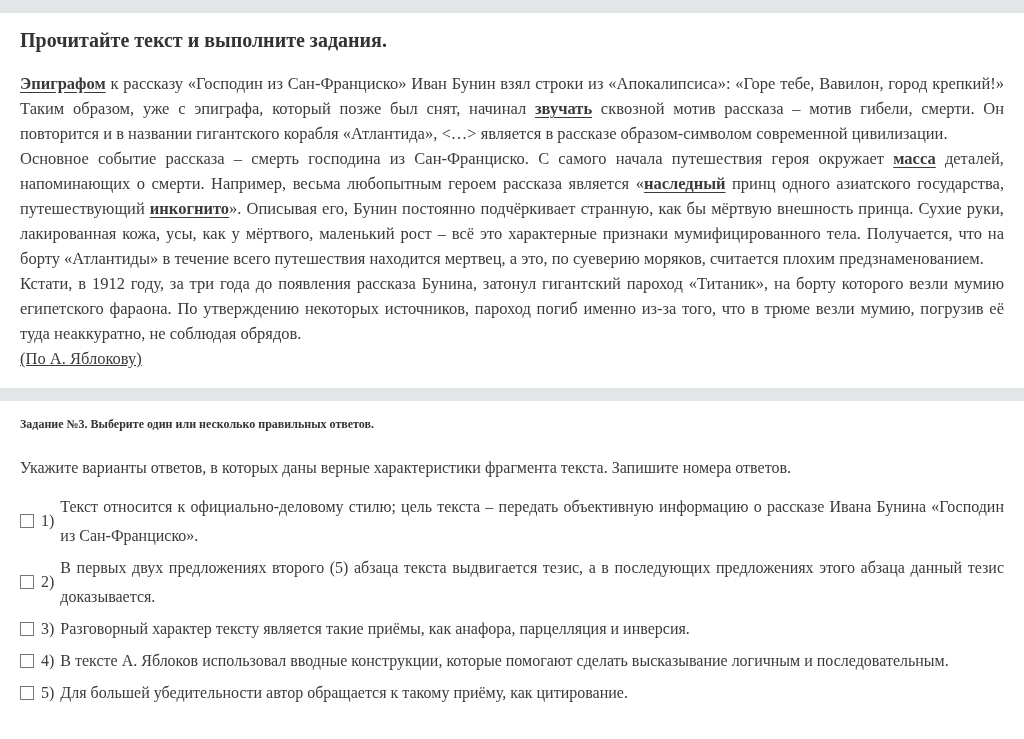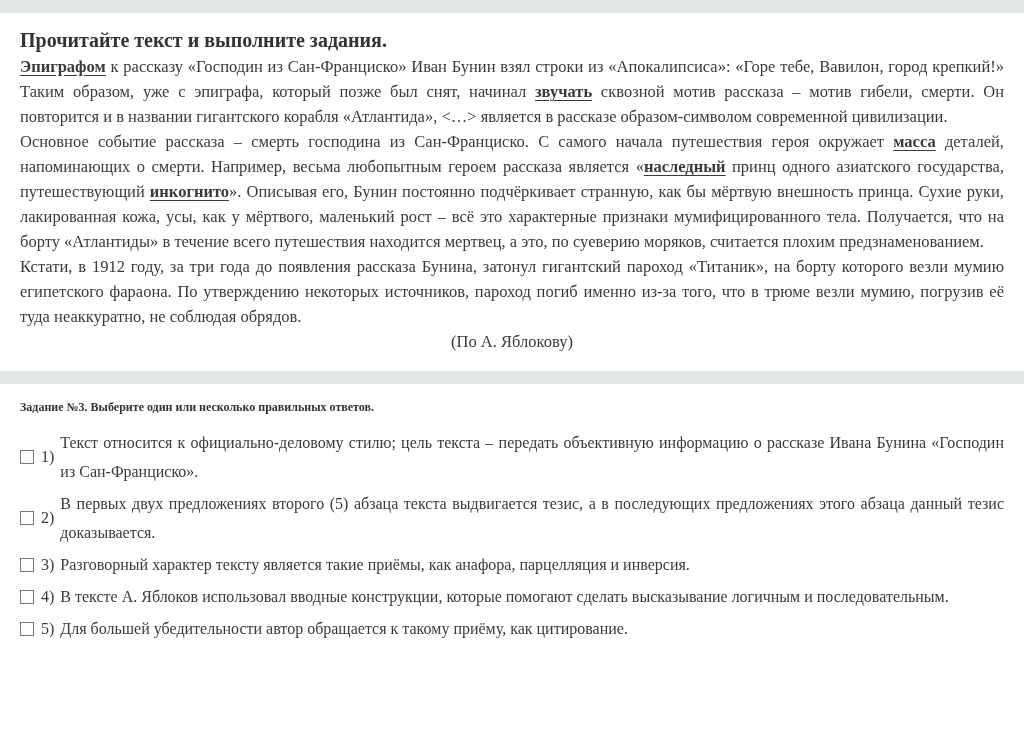--- a/index.html
+++ b/index.html
@@ -17,28 +17,28 @@
     background: #e2e6e6;
   }
   .band.divider { margin-top: 17px; }
   .content { padding: 0 20px; }
   h1.instruction {
     margin-top: 16px;
     font-size: 20px;
     font-weight: bold;
     color: #333333;
   }
-  .passage { margin-top: 2px; }
+  .passage { margin-top: 19px; }
   .passage p.para {
     font-size: 16.5px;
     line-height: 25px;
     text-align: justify;
     color: #3a3a3a;
   }
-  .passage p.para:last-child { text-align: center; }
+  .passage p.para:last-child { text-align: left; text-decoration: underline; }
   .term {
     font-weight: bold;
     text-decoration: underline;
     text-underline-offset: 3px;
   }
   h2.task-heading {
     margin-top: 16px;
     font-size: 12px;
     font-weight: bold;
     color: #333333;
@@ -91,20 +91,21 @@
     <p class="para"><span>Основное событие рассказа – смерть господина из Сан-Франциско. С самого начала путешествия героя окружает </span><span class="term">масса</span><span> деталей, напоминающих о смерти. Например, весьма любопытным героем рассказа является «</span><span class="term">наследный</span><span> принц одного азиатского государства, путешествующий </span><span class="term">инкогнито</span><span>». Описывая его, Бунин постоянно подчёркивает странную, как бы мёртвую внешность принца. Сухие руки, лакированная кожа, усы, как у мёртвого, маленький рост – всё это характерные признаки мумифицированного тела. Получается, что на борту «Атлантиды» в течение всего путешествия находится мертвец, а это, по суеверию моряков, считается плохим предзнаменованием.</span></p>
     <p class="para"><span>Кстати, в 1912 году, за три года до появления рассказа Бунина, затонул гигантский пароход «Титаник», на борту которого везли мумию египетского фараона. По утверждению некоторых источников, пароход погиб именно из-за того, что в трюме везли мумию, погрузив её туда неаккуратно, не соблюдая обрядов.</span></p>
     <p class="para"><span>(По А. Яблокову)</span></p>
   </div>
 </div>
 
 <div class="band divider"></div>
 
 <div class="content">
   <h2 class="task-heading">Задание №3. Выберите один или несколько правильных ответов.</h2>
+  <p class="prompt">Укажите варианты ответов, в которых даны верные характеристики фрагмента текста. Запишите номера ответов.</p>
 
   <div class="options">
     <div class="option">
       <span class="checkbox"></span>
       <span class="opt-num">1)</span>
       <span class="opt-text">Текст относится к официально-деловому стилю; цель текста – передать объективную информацию о рассказе Ивана Бунина «Господин из Сан-Франциско».</span>
     </div>
     <div class="option">
       <span class="checkbox"></span>
       <span class="opt-num">2)</span>

